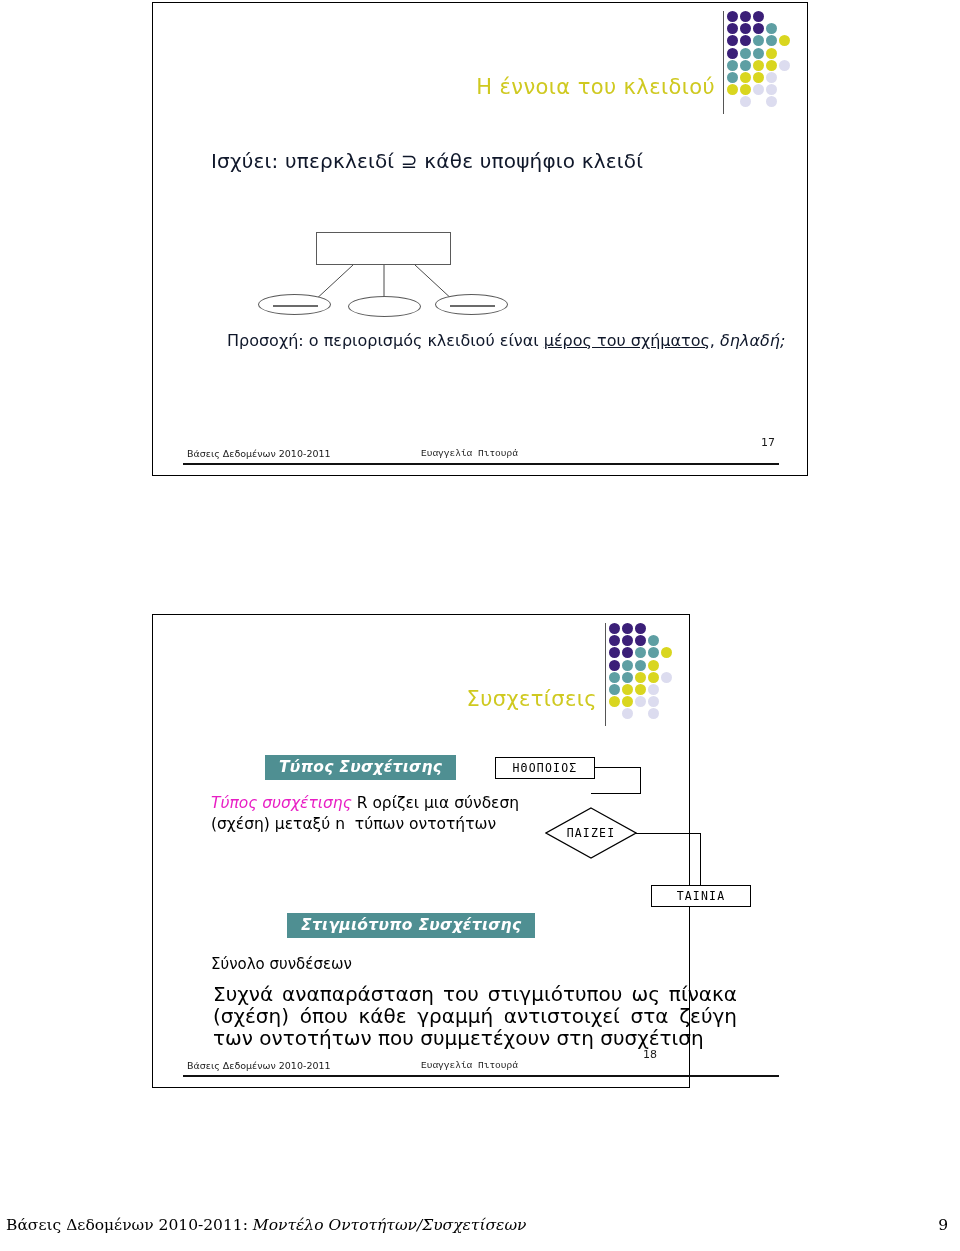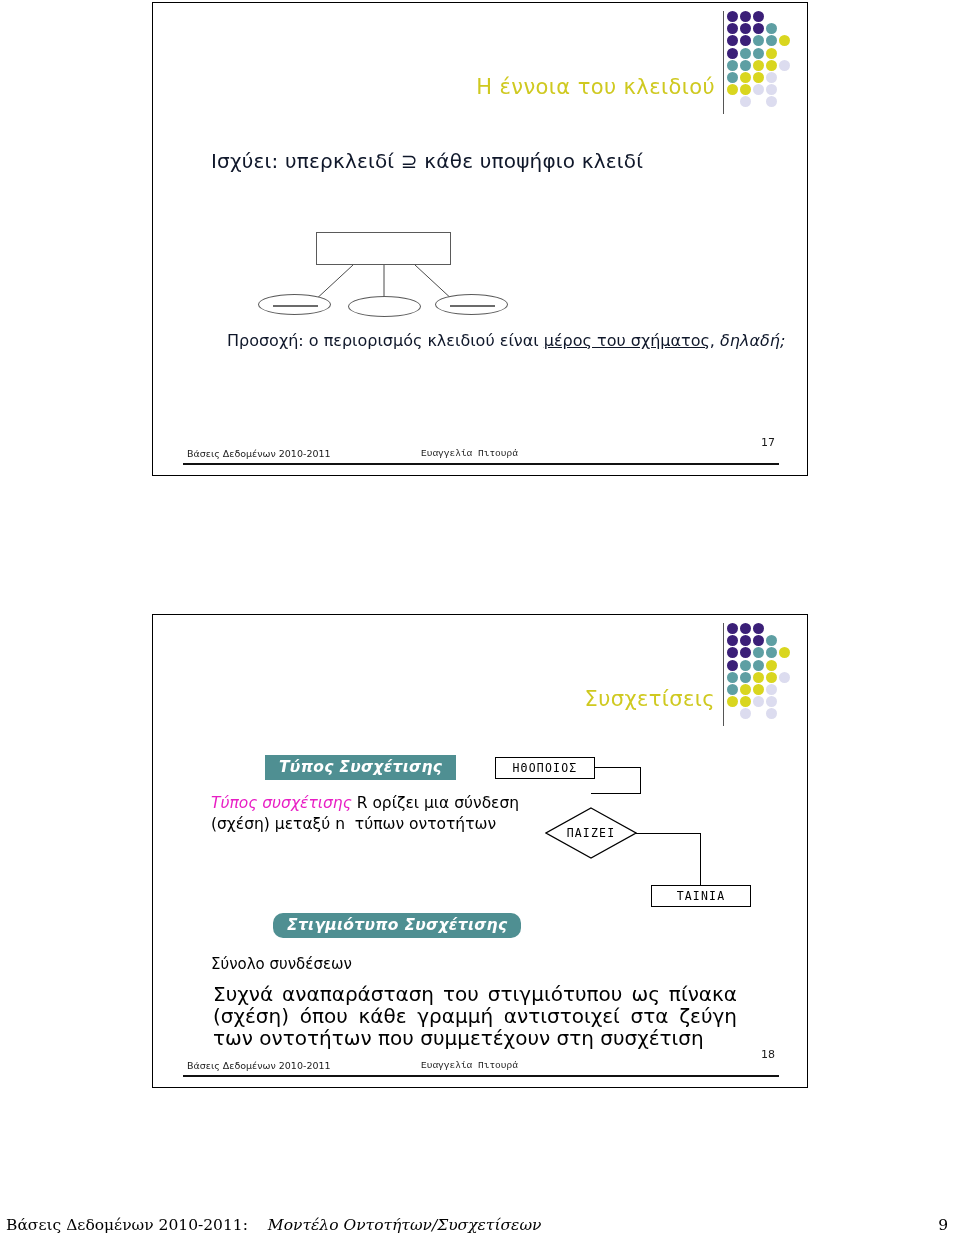--- a/index.html
+++ b/index.html
@@ -24,21 +24,21 @@
   }
 
   
   .slide {
     position: absolute;
     border: 1px solid #000000;
     background: #ffffff;
     box-sizing: border-box;
   }
   #slide-1 { left: 152px; top: 2px;   width: 656px; height: 474px; }
-  #slide-2 { left: 152px; top: 614px; width: 656px; height: 474px; }
+  #slide-2 { left: 152px; top: 614px; width: 538px; height: 474px; }
 
   
   .logo-wrap {
     position: absolute;
     right: 14px;
     top: 8px;
     width: 66px;
     height: 102px;
   }
   .logo-grid {
@@ -140,21 +140,21 @@
     background: #4f8f92;
     color: #ffffff;
     font-style: italic;
     font-weight: bold;
     font-size: 15.5px;
     padding: 3px 14px 4px 14px;
     white-space: nowrap;
     letter-spacing: 0.3px;
   }
   #band-type     { left: 112px; top: 140px; }
-  #band-instance { left: 120px; top: 298px; border-radius: 10px; }
+  #band-instance { left: 134px; top: 298px; }
 
   .defn {
     position: absolute;
     left: 58px;
     top: 178px;
     font-size: 15.5px;
     line-height: 21px;
     color: #000000;
     white-space: pre;
   }
@@ -278,21 +278,21 @@
   }
   .pf-text {
     position: absolute;
     left: 6px;
     top: 0;
     font-family: "DejaVu Serif", "Liberation Serif", serif;
     font-size: 15.5px;
     color: #000000;
     white-space: nowrap;
   }
-  .pf-text i { font-style: italic; margin-left: 15px; }
+  .pf-text i { font-style: italic; }
   .pf-num {
     position: absolute;
     right: 12px;
     top: 0;
     font-family: "DejaVu Serif", "Liberation Serif", serif;
     font-size: 15.5px;
     color: #000000;
   }
 </style>
 </head>

